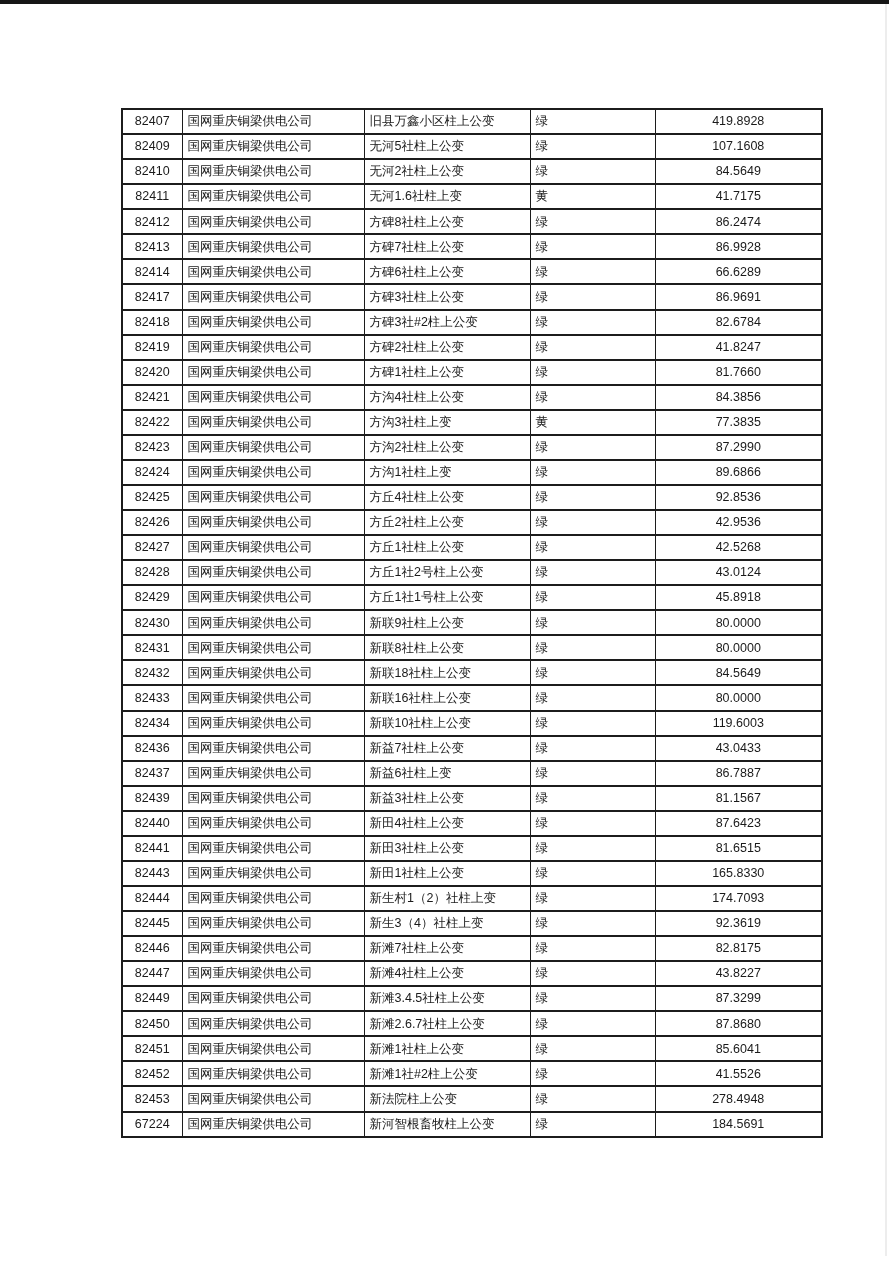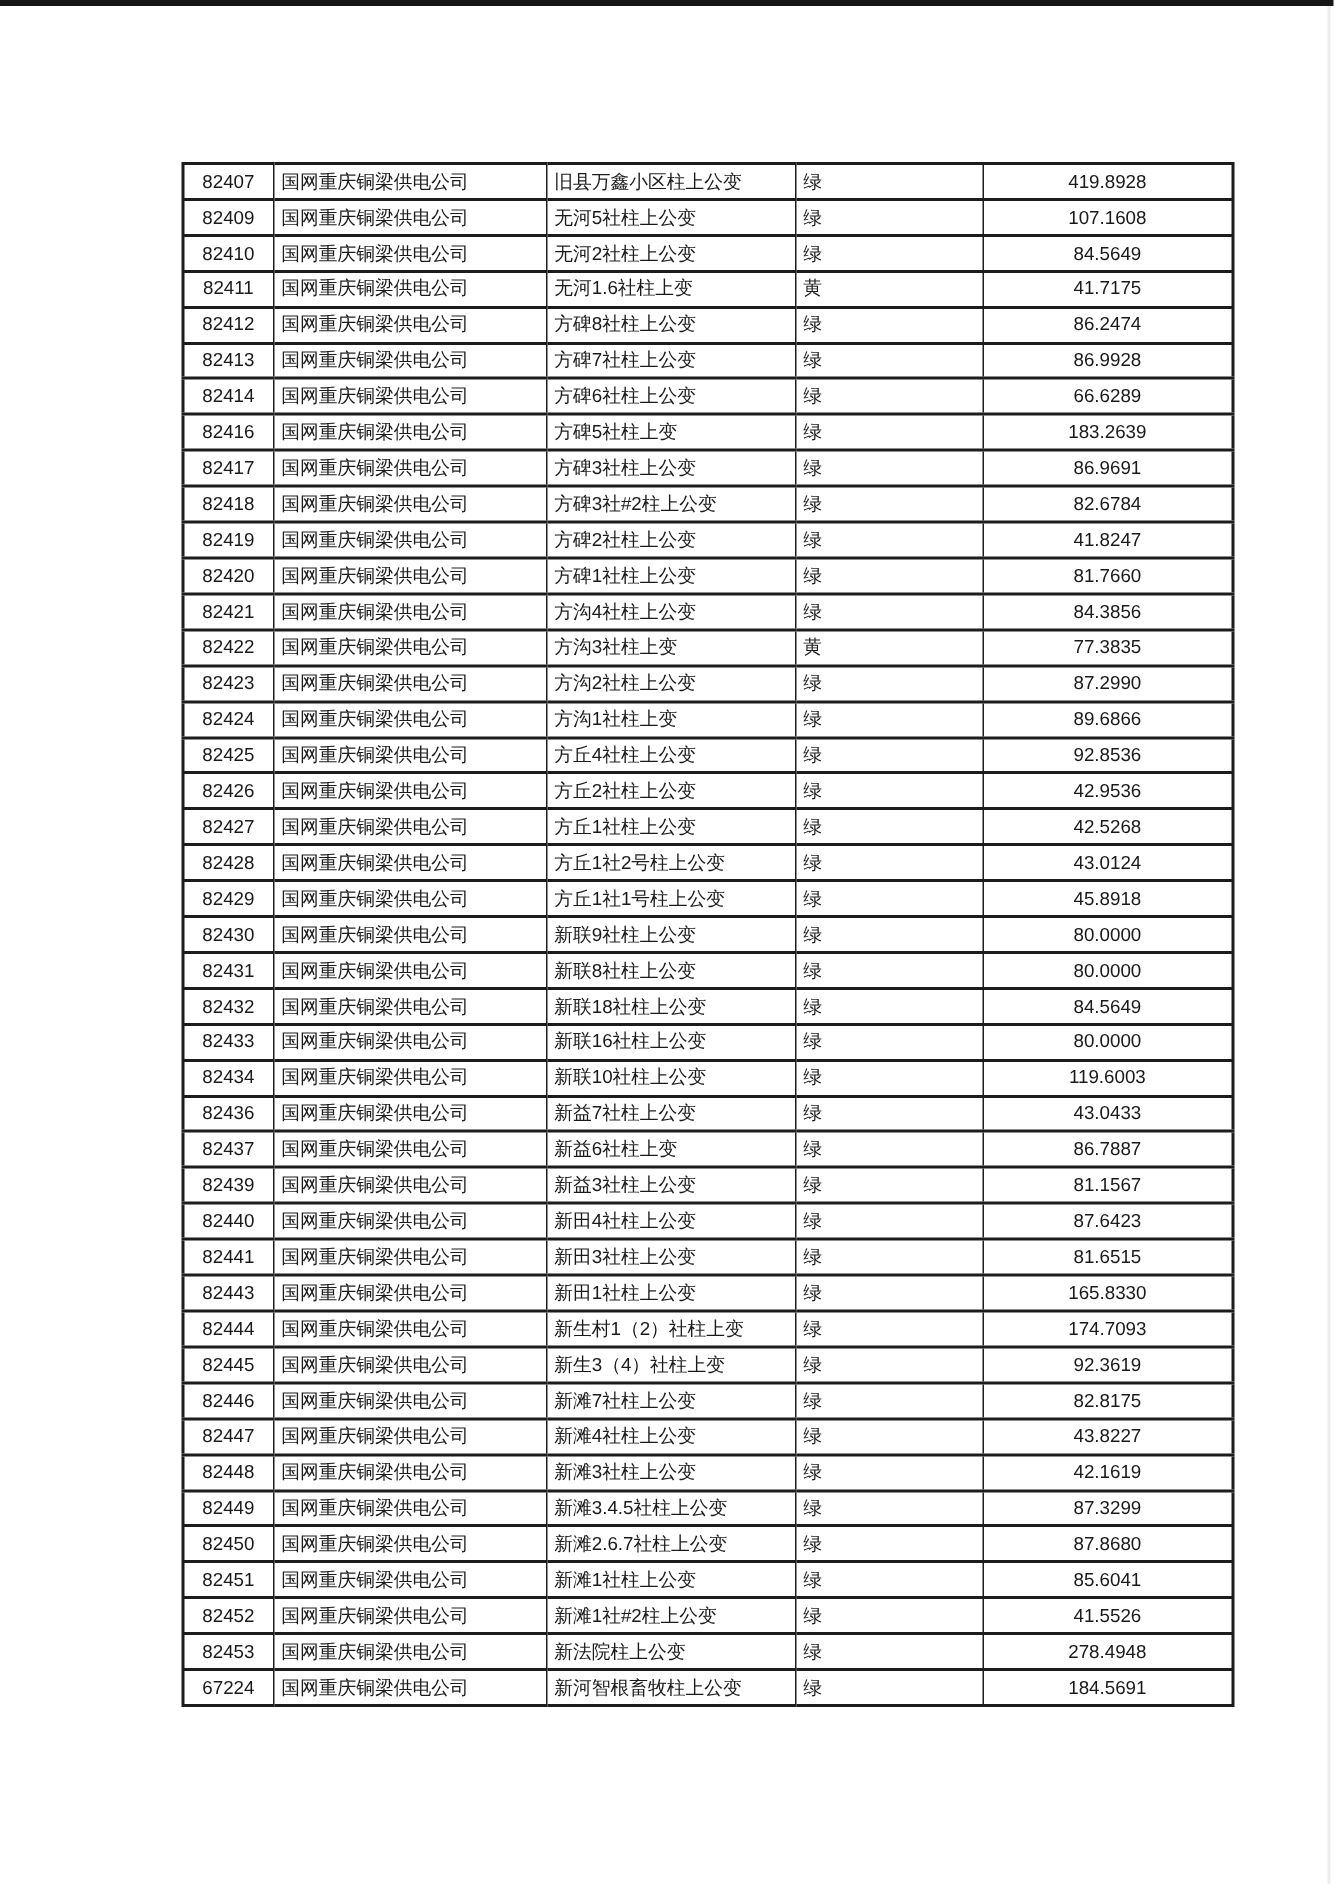--- a/index.html
+++ b/index.html
@@ -122,27 +122,20 @@
     <td class="center">86.9928</td>
   </tr>
       <tr>
     <td class="center">82414</td>
     <td>国网重庆铜梁供电公司</td>
     <td>方碑6社柱上公变</td>
     <td>绿</td>
     <td class="center">66.6289</td>
   </tr>
       <tr>
-    <td class="center">82416</td>
-    <td>国网重庆铜梁供电公司</td>
-    <td>方碑5社柱上变</td>
-    <td>绿</td>
-    <td class="center">183.2639</td>
-  </tr>
-      <tr>
     <td class="center">82417</td>
     <td>国网重庆铜梁供电公司</td>
     <td>方碑3社柱上公变</td>
     <td>绿</td>
     <td class="center">86.9691</td>
   </tr>
       <tr>
     <td class="center">82418</td>
     <td>国网重庆铜梁供电公司</td>
     <td>方碑3社#2柱上公变</td>
@@ -323,27 +316,20 @@
     <td>新滩7社柱上公变</td>
     <td>绿</td>
     <td class="center">82.8175</td>
   </tr>
       <tr>
     <td class="center">82447</td>
     <td>国网重庆铜梁供电公司</td>
     <td>新滩4社柱上公变</td>
     <td>绿</td>
     <td class="center">43.8227</td>
-  </tr>
-      <tr>
-    <td class="center">82448</td>
-    <td>国网重庆铜梁供电公司</td>
-    <td>新滩3社柱上公变</td>
-    <td>绿</td>
-    <td class="center">42.1619</td>
   </tr>
       <tr>
     <td class="center">82449</td>
     <td>国网重庆铜梁供电公司</td>
     <td>新滩3.4.5社柱上公变</td>
     <td>绿</td>
     <td class="center">87.3299</td>
   </tr>
       <tr>
     <td class="center">82450</td>

